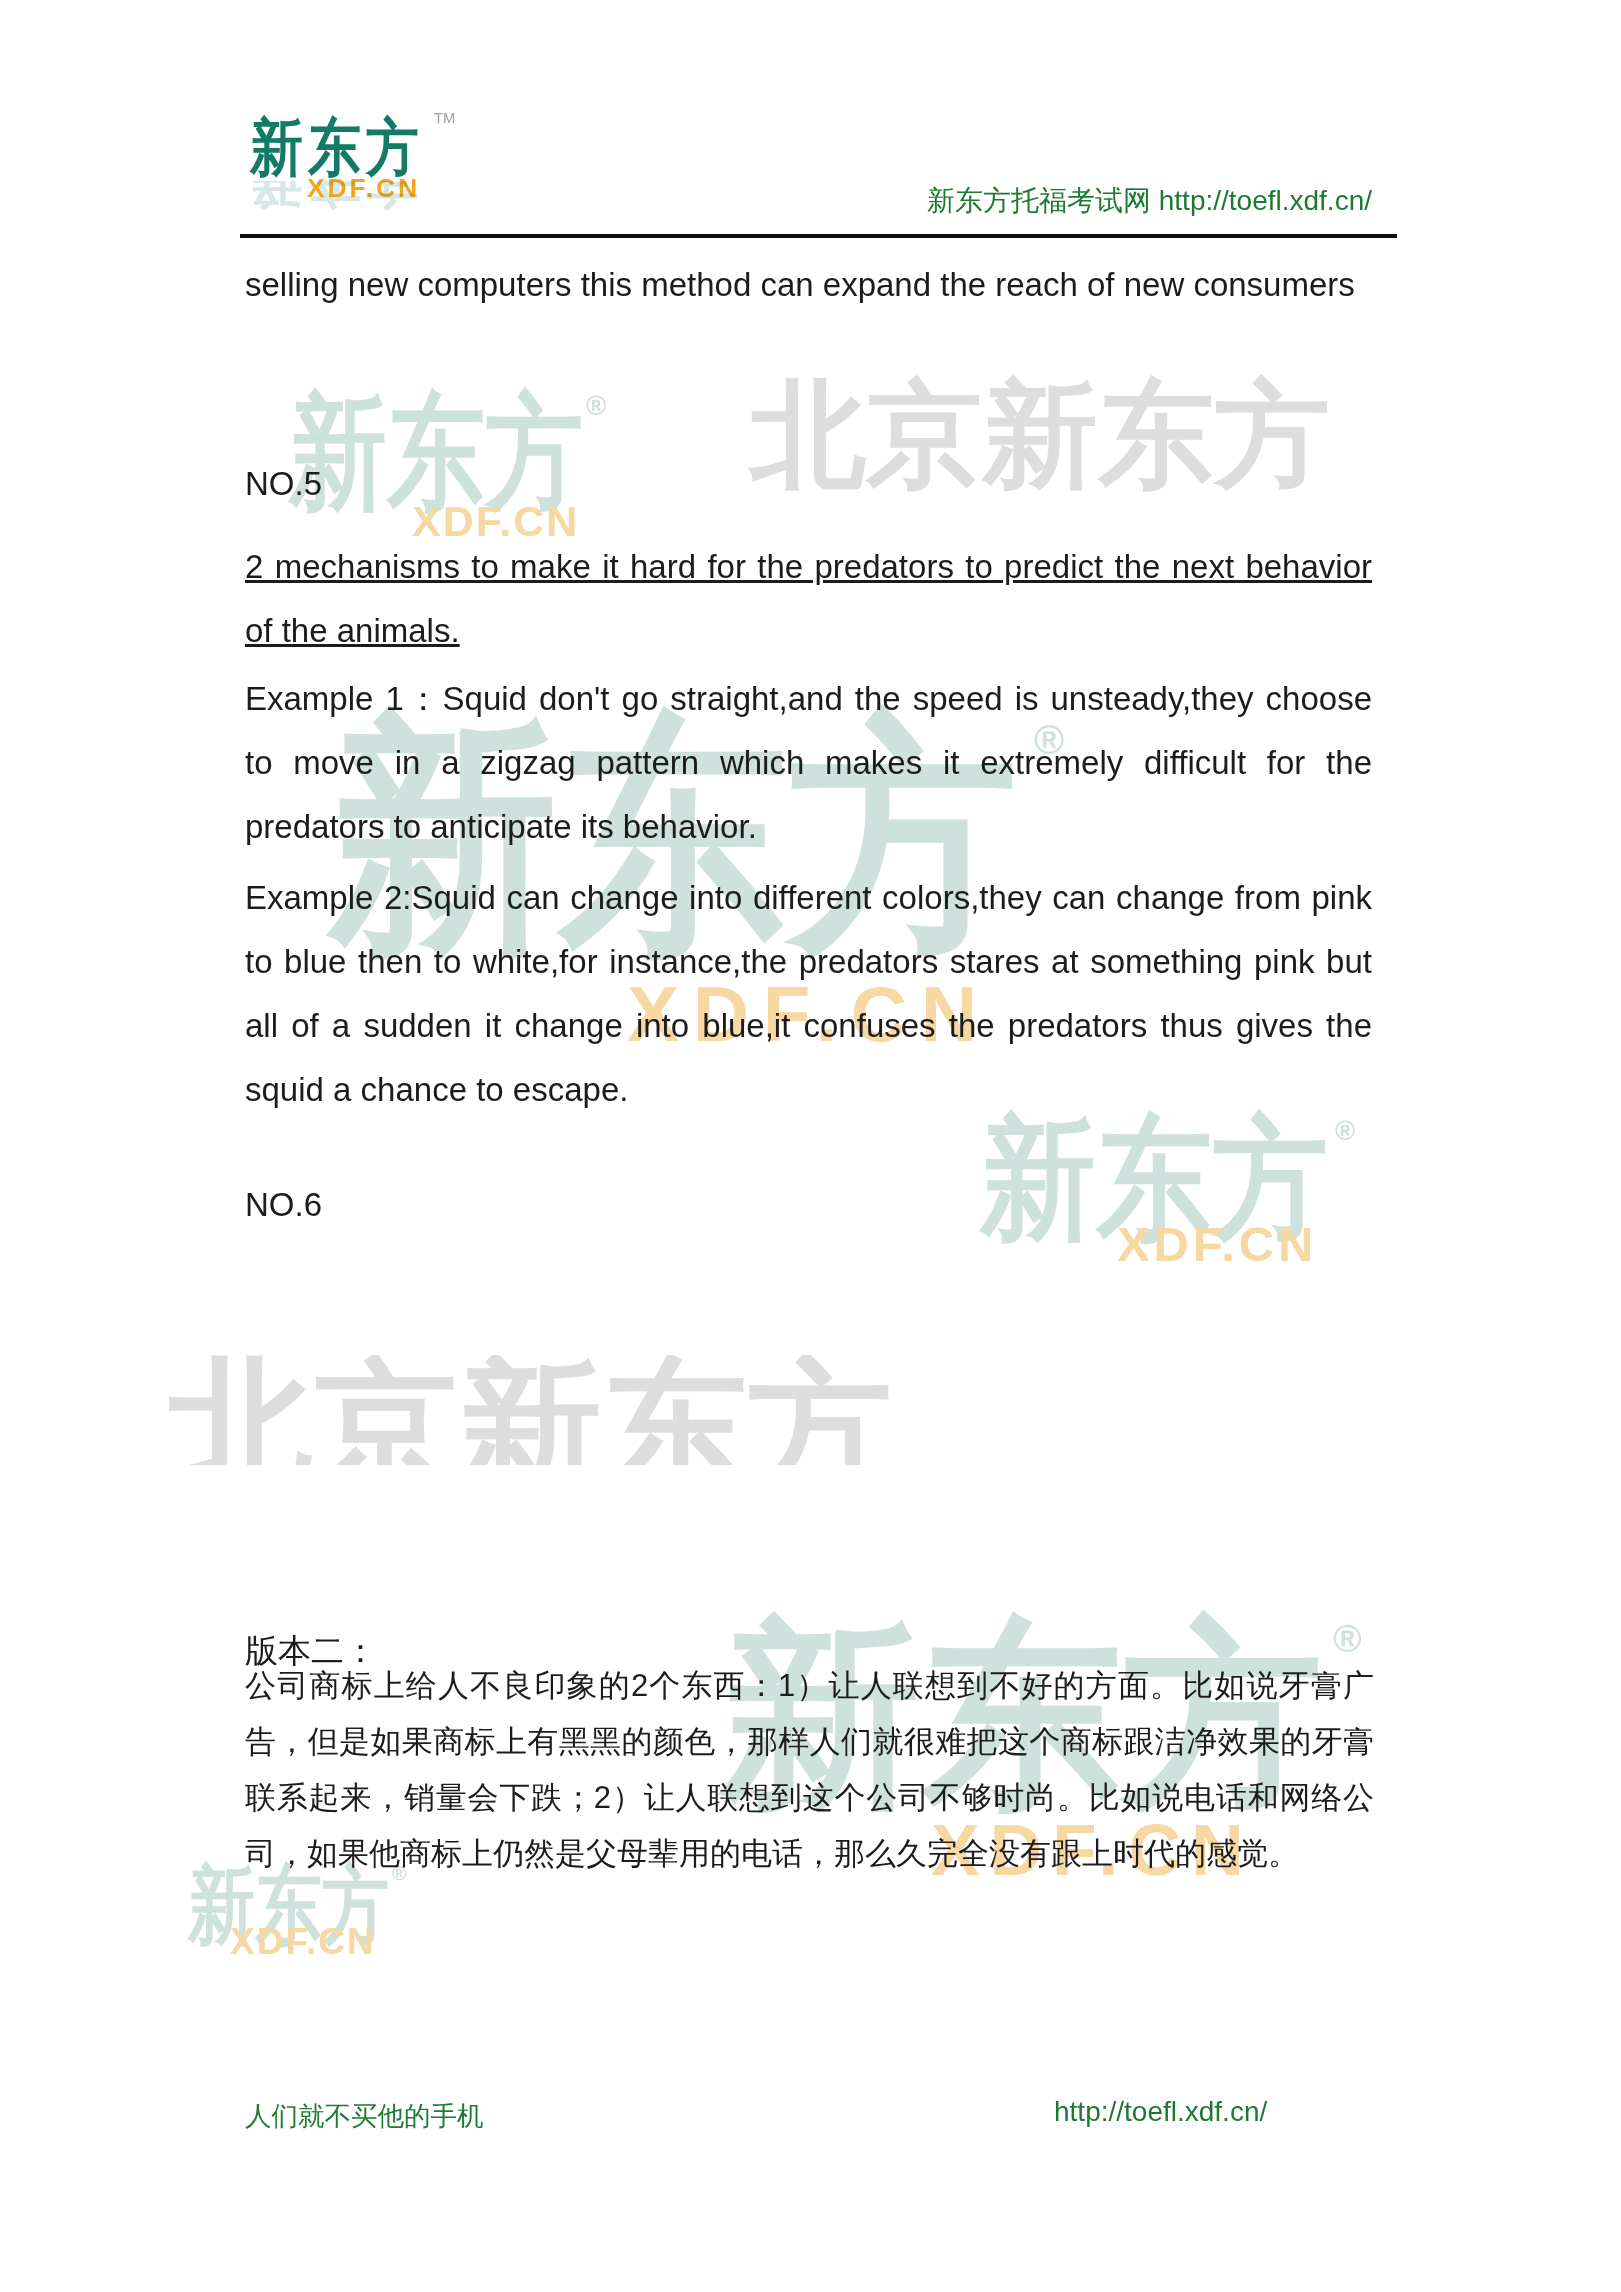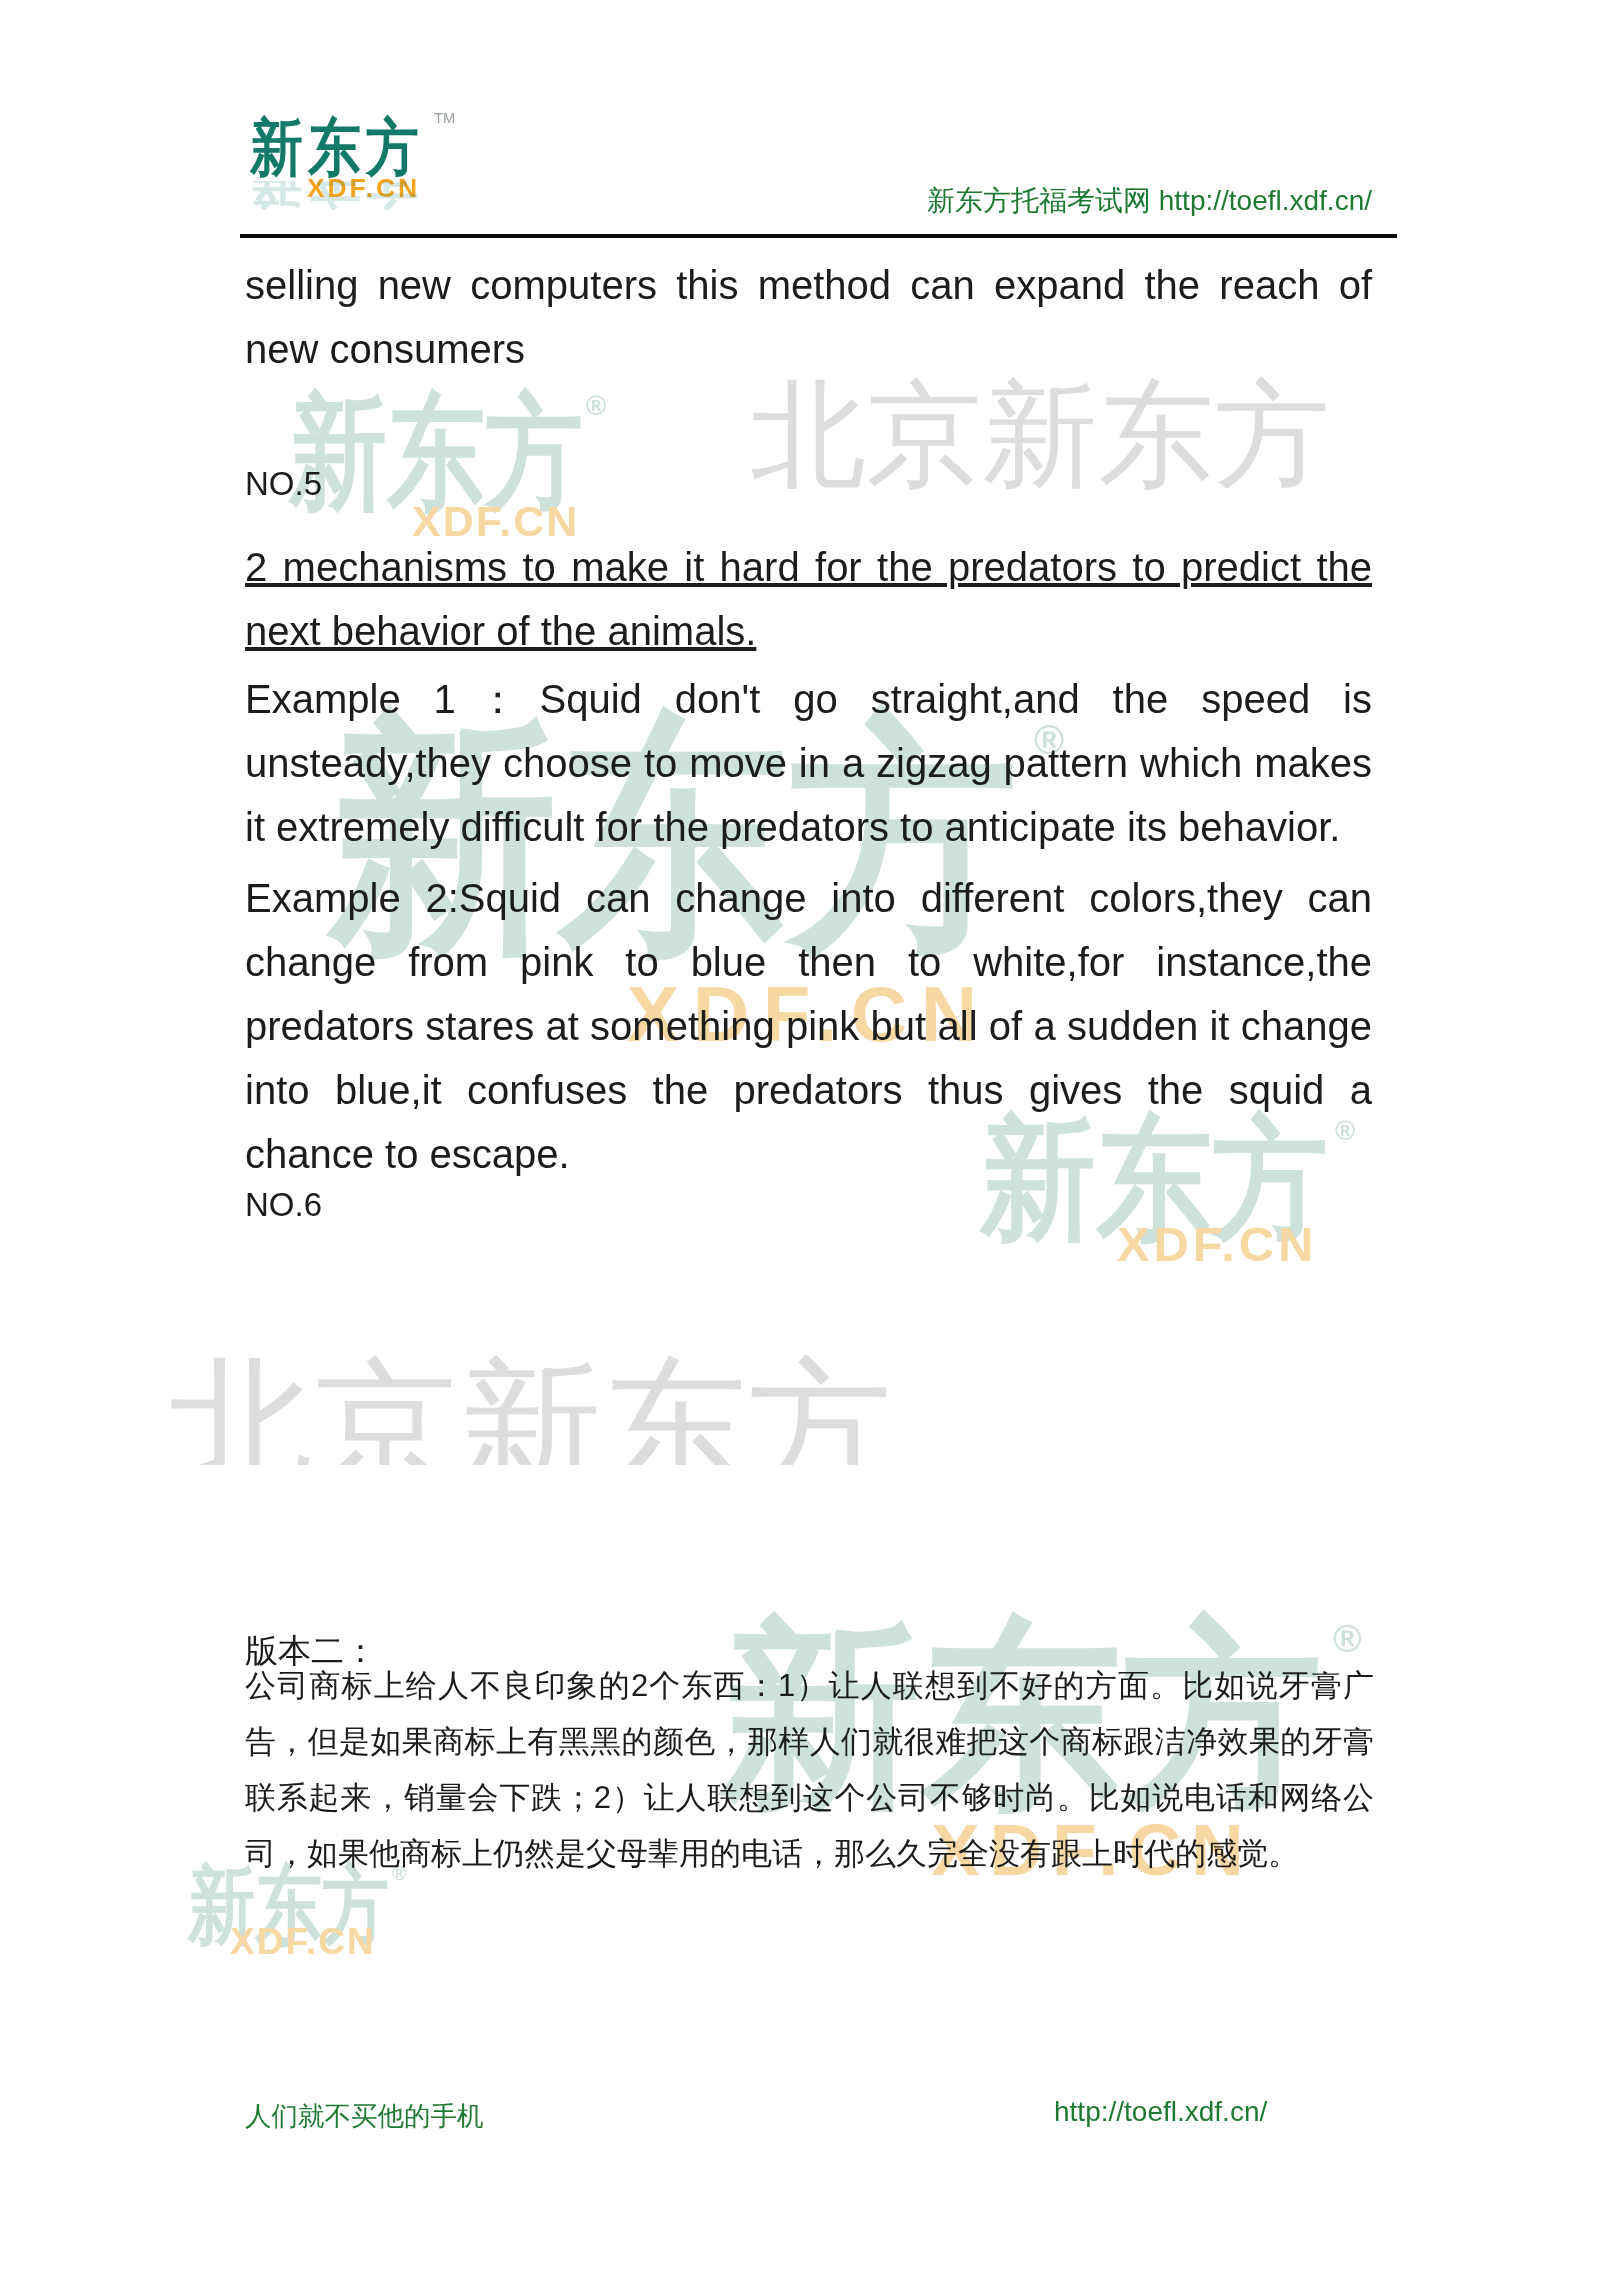--- a/index.html
+++ b/index.html
@@ -30,36 +30,36 @@
   .site-line{
     position:absolute;top:182px;right:249px;z-index:2;
     font-size:28px;color:#1e7a32;white-space:nowrap;
   }
   .header-rule{
     position:absolute;left:240px;top:234px;width:1157px;height:3.9px;background:#0d0d0d;z-index:2;
   }
   
   .para{
     position:absolute;left:245px;width:1127px;z-index:1;
-    font-size:40px;color:#1c1c1c;text-align:justify;line-height:64px;
+    font-size:33px;color:#1c1c1c;text-align:justify;line-height:64px;
   }
   .para-cn{
     position:absolute;left:245px;width:1129px;z-index:1;
     font-size:31px;color:#1c1c1c;text-align:justify;line-height:56px;
   }
   .sec-label{
     position:absolute;left:245px;z-index:1;
     font-size:33px;color:#1c1c1c;line-height:1;
   }
   
   .wm{position:absolute;z-index:0;line-height:1;white-space:nowrap;pointer-events:none;}
   .wm-cn{font-weight:bold;color:#cee1dc;transform-origin:top left;display:inline-block;}
   .wm-orange{font-weight:bold;color:#f7d7a2;position:absolute;line-height:1;}
   .wm-reg{position:absolute;color:#cee1dc;font-weight:bold;line-height:1;}
-  .wm-gray{font-weight:normal;color:#dddddd;transform-origin:top left;display:inline-block;text-align:center;}
+  .wm-gray{font-weight:bold;color:#dddddd;transform-origin:top left;display:inline-block;text-align:center;}
   
   .wmA{left:289px;top:390px;}
   .wmA .wm-cn{font-size:98px;transform:scaleY(1.28);}
   .wmA-sub{left:412px;top:500px;font-size:43px;letter-spacing:2px;}
   .wmA-reg{left:586px;top:392px;font-size:27.4px;}
   
   .wmB{left:750px;top:377px;}
   .wmB .wm-gray{font-size:116px;}
   
   .wmC{left:328px;top:711px;}

